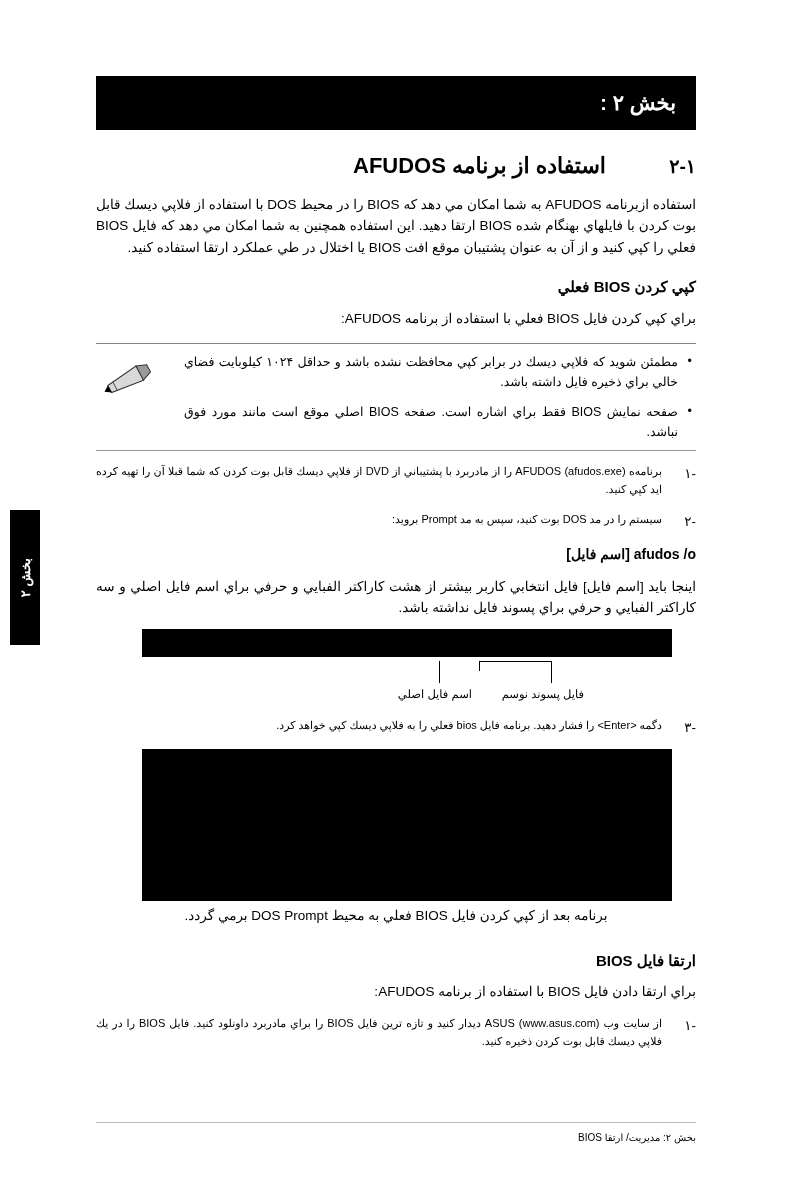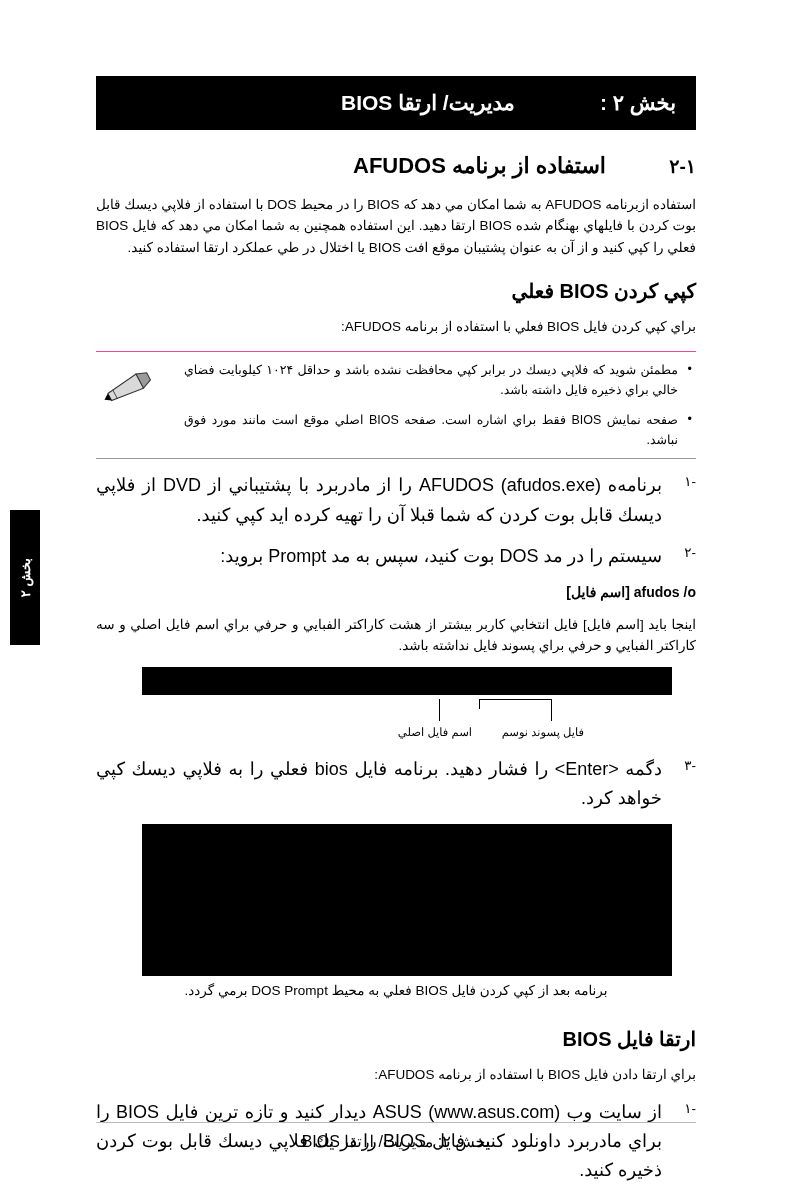--- a/index.html
+++ b/index.html
@@ -101,21 +101,21 @@
   .sec-title {
     font-size: 22px;
     font-weight: bold;
   }
 
   p.para {
     margin: 0 0 10px 0;
   }
 
   h3.sub {
-    font-size: 20px;
+    font-size: 15px;
     font-weight: bold;
     margin: 16px 0 8px 0;
   }
 
   
   .note {
     position: relative;
     margin: 14px 0 12px 0;
     border-top: 1px solid #ec4899;
     border-bottom: 1px solid #999;
@@ -159,21 +159,21 @@
     margin: 12px 0 8px 0;
   }
   .step-num {
     width: 34px;
     flex: none;
     font-size: 13.5px;
     text-align: right;
   }
   .step-text {
     flex: 1;
-    font-size: 18px;
+    font-size: 11px;
     line-height: 1.62;
   }
 
   .cmd {
     font-weight: bold;
     font-size: 14px;
     margin: 10px 0 10px 34px;
     text-align: right;
     direction: rtl;
   }
@@ -218,40 +218,39 @@
     top: 1122px;
     width: 600px;
     border-top: 1px solid #bbbbbb;
   }
   .footer-text {
     position: absolute;
     left: 96px;
     top: 1132px;
     width: 600px;
     direction: rtl;
-    text-align: center;
-    font-size: 16px;
+    text-align: right;
+    font-size: 10px;
   }
   .bottom-edge {
     position: absolute;
     left: 0;
     top: 1189px;
     width: 795px;
     height: 8px;
     background: #ffffff;
   }
 </style>
 </head>
 <body>
 
 <div class="page">
 
   <div class="chapter-bar">
     <span class="chap-label">بخش ۲ :</span>
-    <span class="chap-title">مديريت/ ارتقا BIOS</span>
   </div>
 
   <div class="side-tab">
     <span>بخش ۲</span>
   </div>
 
   <div class="content">
 
     <div class="sec-head">
       <div class="sec-num">۲-۱</div>

